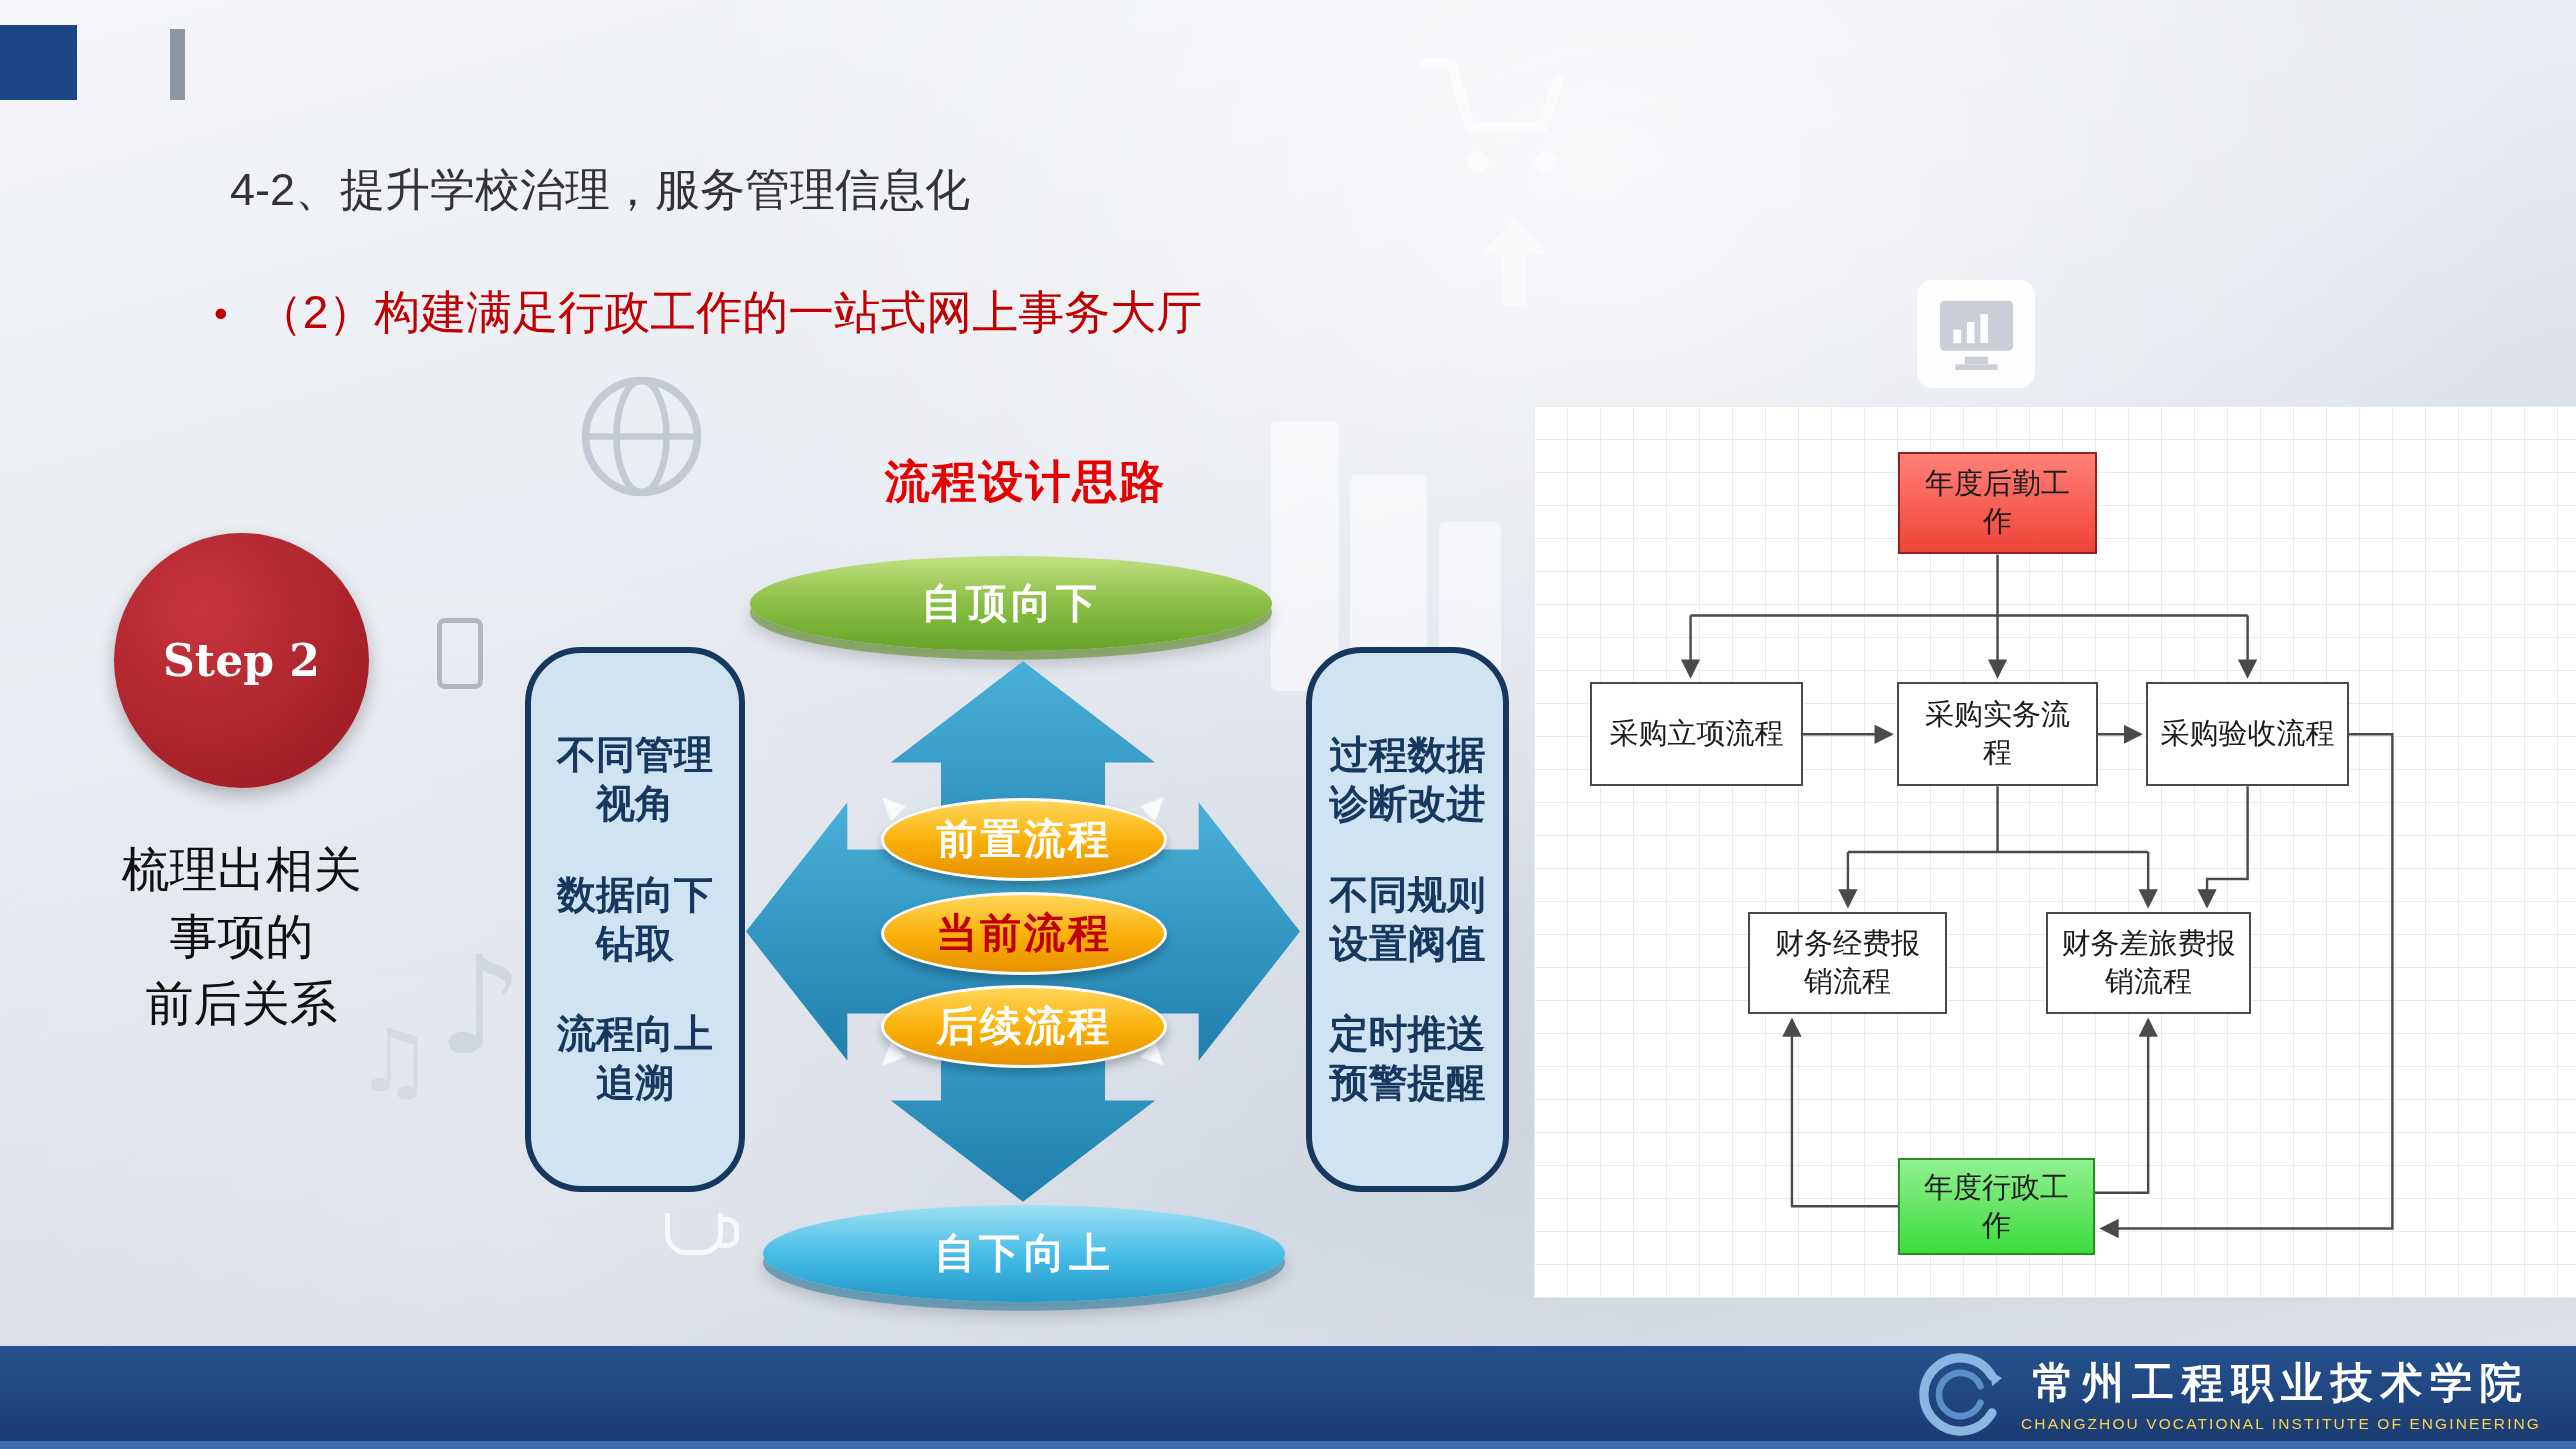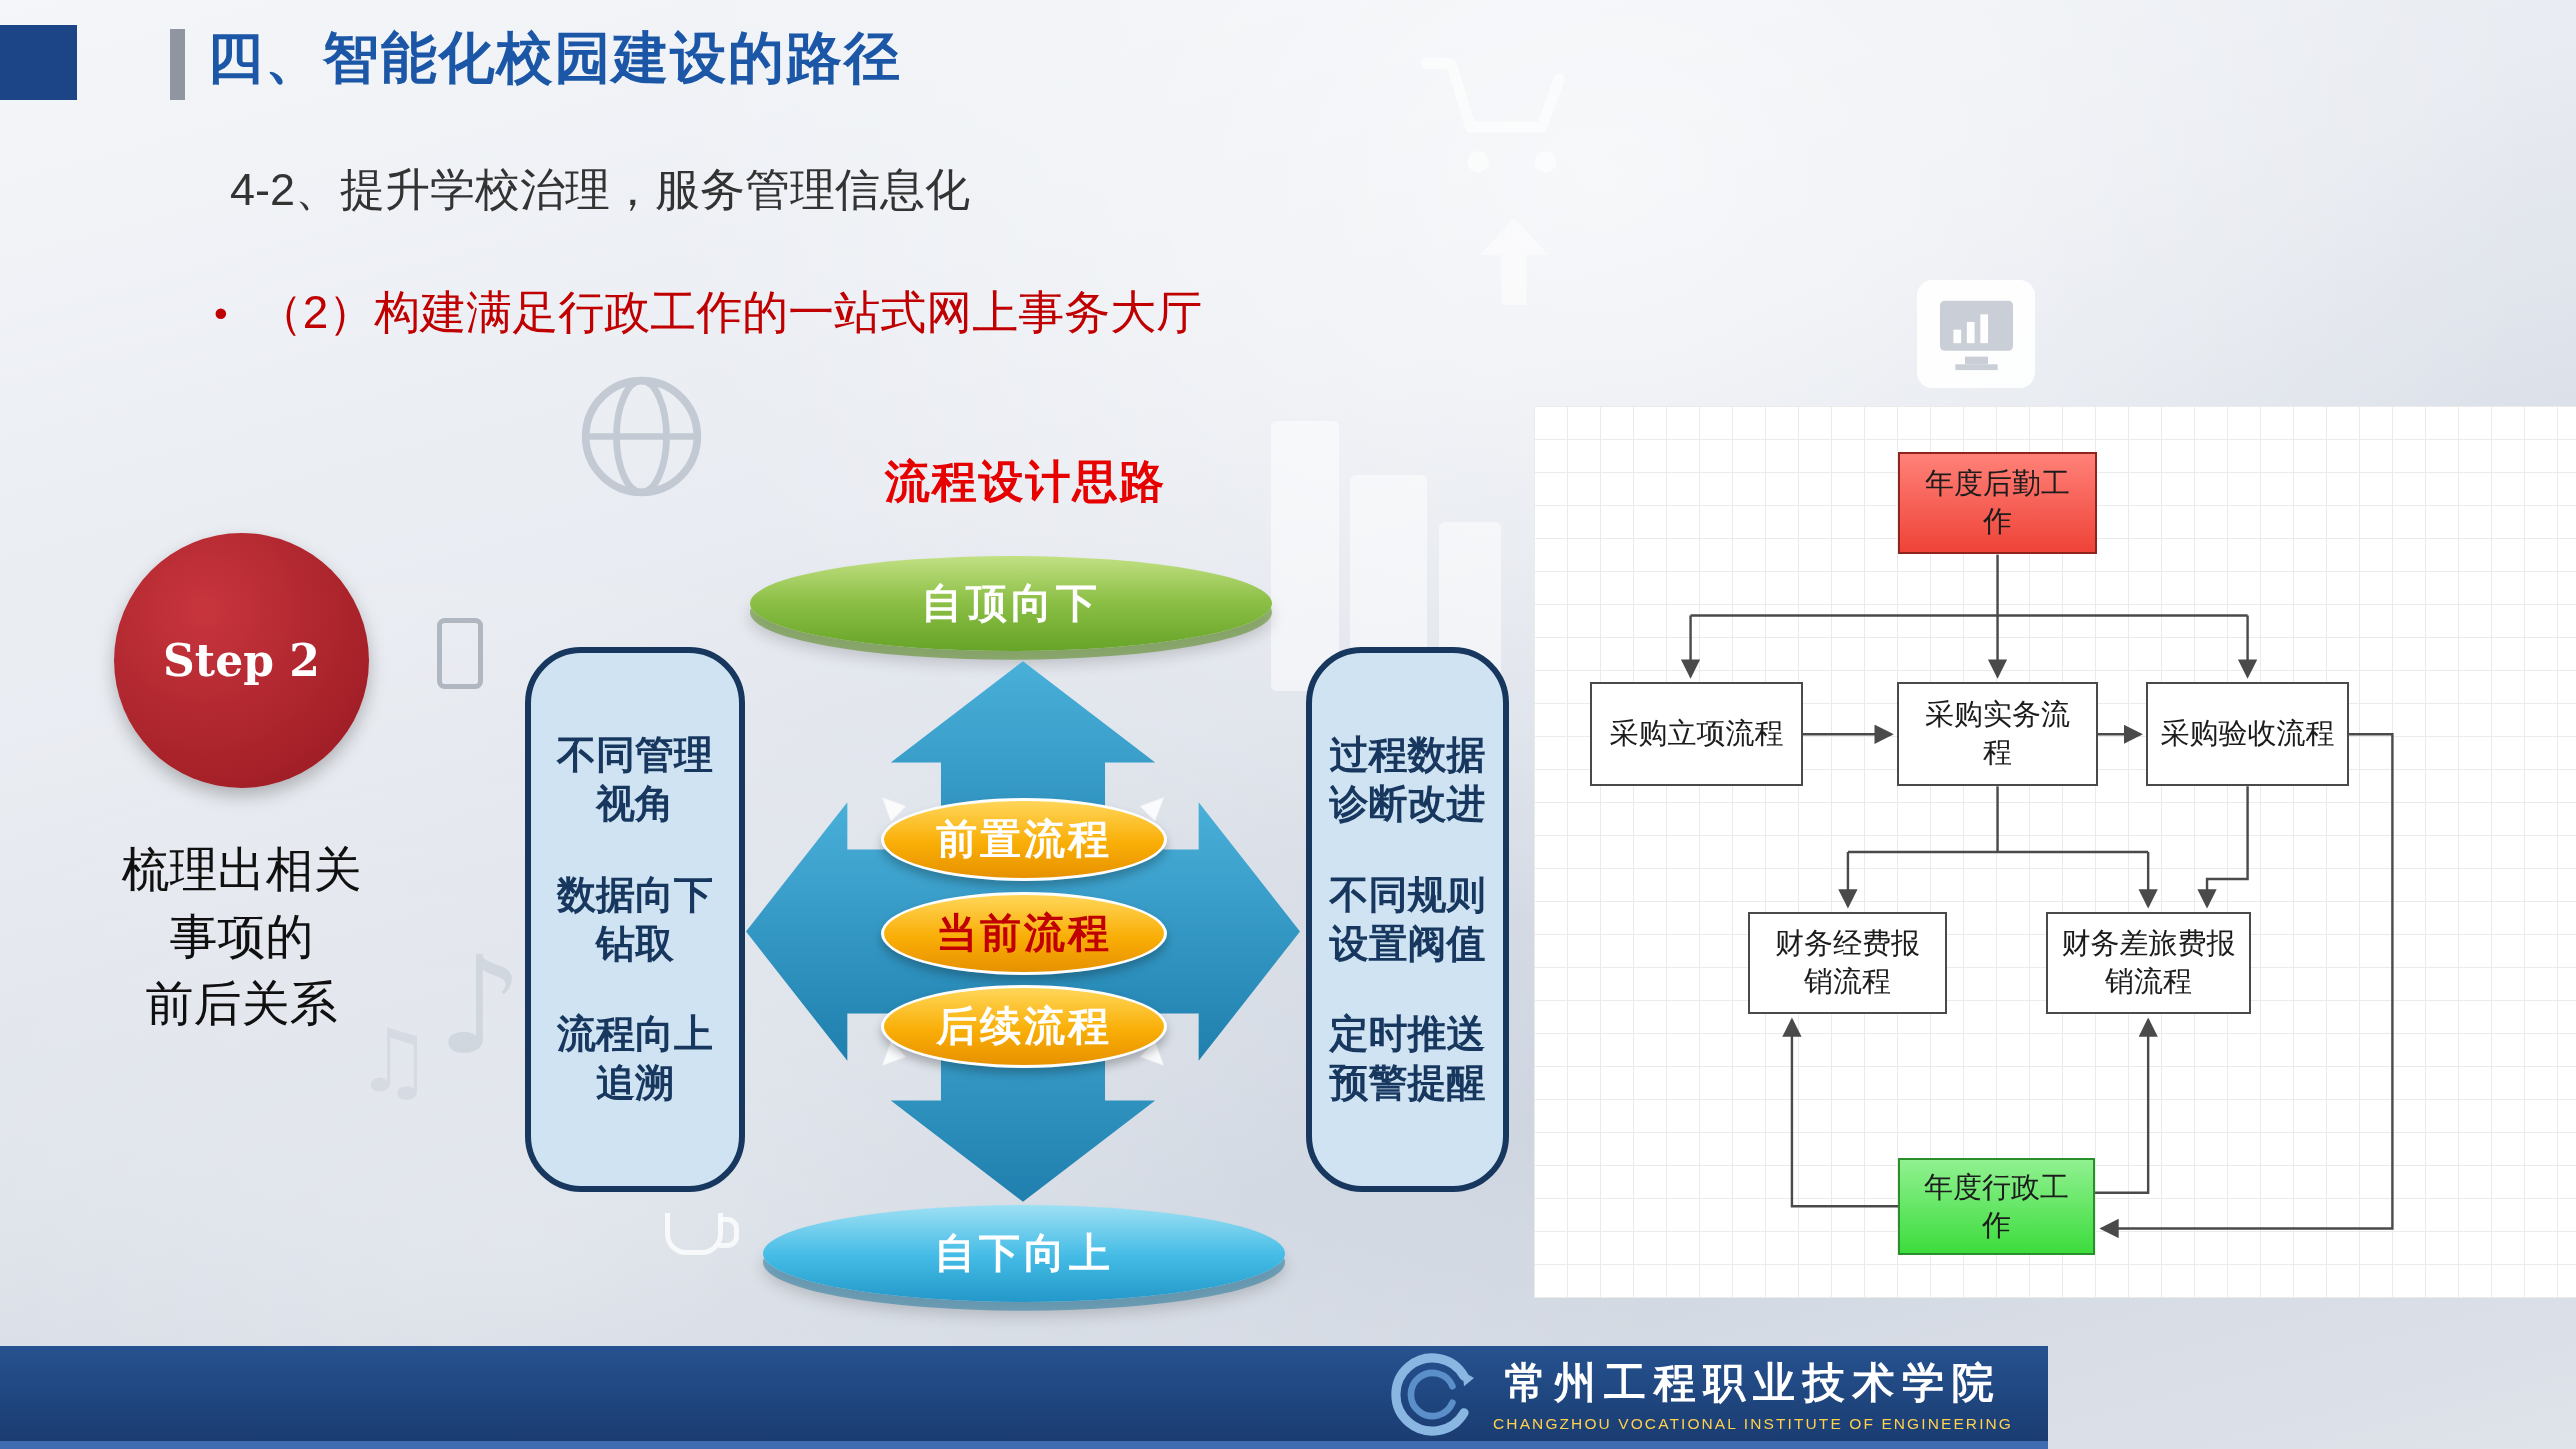--- a/index.html
+++ b/index.html
@@ -79,21 +79,21 @@
   .flow-lines{ position:absolute; inset:0; }
   .flow-box{
     position:absolute; border:2.9px solid #4a4a4a; background:#fff;
     display:flex; align-items:center; justify-content:center; text-align:center;
     font-size:29px; color:#1c1c1c; line-height:1.3; padding:3.9px 11.6px;
   }
   .flow-box.start{ background:linear-gradient(#ff8178,#ef4338); border-color:#8f241e; }
   .flow-box.end{ background:linear-gradient(#90f190,#3ddc3d); border-color:#2a8f2a; }
 
   
-  .footer{ position:absolute; left:0; bottom:0; width:2048px; height:104px;
+  .footer{ position:absolute; left:0; bottom:0; width:2576px; height:104px;
            background: linear-gradient(#26528f, #193a6f); }
   .footer::after{ content:""; position:absolute; left:0; bottom:0; width:100%; height:8.7px; background:#3f6cb0; }
   .logo-wrap{ position:absolute; right:35px; top:0; height:96px; display:flex; align-items:center; gap:19.3px; }
   .logo-text{ display:flex; flex-direction:column; align-items:center; }
   .school-cn{ color:#fff; font-size:42px; font-weight:bold; letter-spacing:7.7px; font-family:"DejaVu Serif","Liberation Serif",serif; }
   .school-en{ color:#ffd24d; font-size:15.5px; letter-spacing:2.1px; margin-top:3.9px; }
 
   
   .deco{ position:absolute; pointer-events:none; }
   .deco-note{ color:#c3cad4; opacity:.55; font-family:"DejaVu Sans",sans-serif; }
@@ -138,21 +138,20 @@
   <div class="phone-deco"></div>
   <div class="deco deco-note" style="left:437px; top:927px; font-size:135px;">♪</div>
   <div class="deco deco-note" style="left:355px; top:1010px; font-size:87px; opacity:.4;">♫</div>
   <div class="cup-deco"></div>
   <div class="building" style="left:1271px; top:421px; width:68px; height:270px;"></div>
   <div class="building" style="left:1350px; top:475px; width:77px; height:216px;"></div>
   <div class="building" style="left:1439px; top:522px; width:62px; height:170px;"></div>
 
   <div class="corner-block"></div>
   <div class="title-accent"></div>
-  <div class="main-title">四、智能化校园建设的路径</div>
   <div class="subtitle">4-2、提升学校治理，服务管理信息化</div>
   <div class="bullet-line">
     <span class="bullet-marker">•</span>
     <span class="bullet-text">（2）构建满足行政工作的一站式网上事务大厅</span>
   </div>
 
   <div class="step-circle">
     <span class="step-label">Step 2</span>
   </div>
   <div class="step-desc">

